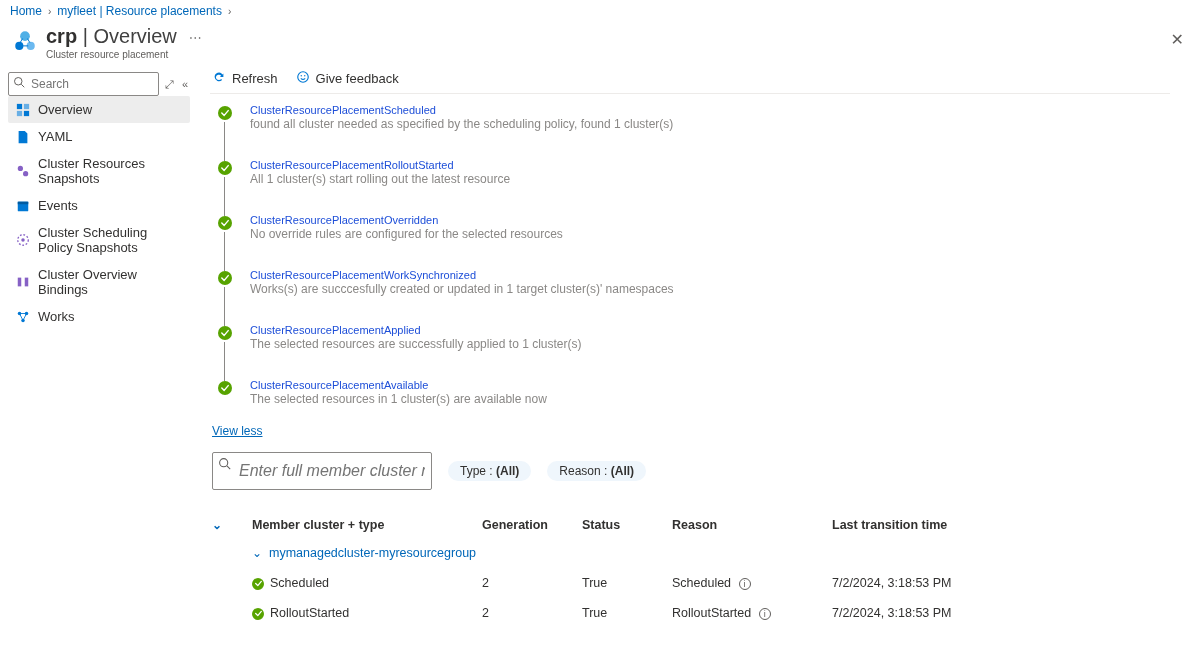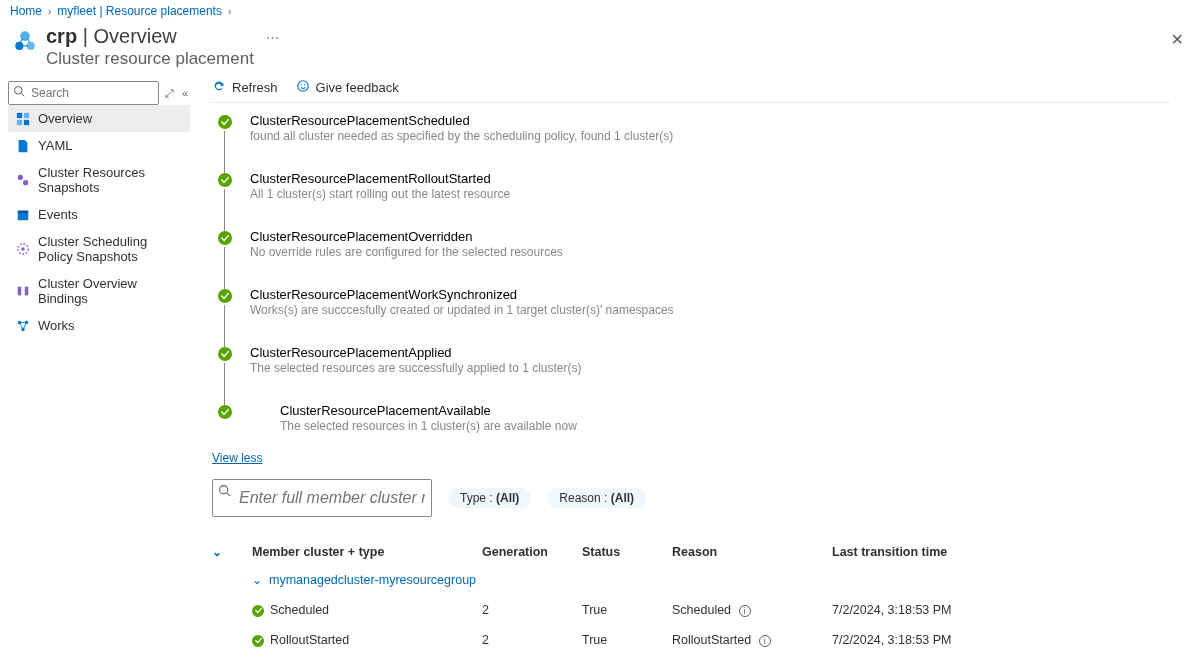--- a/index.html
+++ b/index.html
@@ -37,21 +37,21 @@
     margin-top: 4px;
   }
   .blade-header .titles { display:flex; flex-direction:column; }
   .blade-header h1 {
     font-size: 20px;
     font-weight: 600;
     line-height: 1.2;
   }
   .blade-header h1 .light { font-weight: 400; color:#404040; }
   .blade-header .sub {
-    font-size: 17px;
+    font-size: 10px;
     color: #605e5c;
     margin-top: 1px;
   }
   .blade-header .ellipsis {
     margin-left: 12px;
     margin-top: 6px;
     color: #605e5c;
     letter-spacing: 1px;
     cursor: pointer;
   }
@@ -123,21 +123,21 @@
   .toolbar-divider { height:1px; background:#edebe9; margin: 0 0 10px -2px; width: 960px; }
 
   
   .timeline { position: relative; padding-left: 6px; margin-top: 10px; }
   .timeline-item {
     display:flex;
     align-items: flex-start;
     position: relative;
     padding-bottom: 28px;
   }
-  .timeline-item:last-child { padding-bottom: 10px; gap: 30px; }
+  .timeline-item:last-child { padding-bottom: 10px; }
   .timeline-item .dot {
     width: 14px; height: 14px;
     border-radius: 50%;
     background: #57a300;
     display:flex; align-items:center; justify-content:center;
     margin-right: 18px;
     margin-top: 2px;
     flex-shrink:0;
     z-index: 2;
     position: relative;
@@ -145,21 +145,21 @@
   .timeline-item .dot svg { width: 8px; height: 8px; display:block; }
   .timeline-item .line {
     position: absolute;
     left: 6px;
     top: 18px;
     bottom: -2px;
     width: 2px;
     border-left: 1px solid #8a8886;
   }
   .timeline-item:last-child .line { display:none; }
-  .timeline-item .tbody .ttitle { font-size: 13px; color:#000000; }
+  .timeline-item .tbody .ttitle { font-size: 11px; color:#1d4ed8; }
   .timeline-item .tbody .tdesc { font-size: 12px; color:#8a8886; margin-top:1px; }
 
   .viewless { color:#0067b8; font-size:12px; margin-top:8px; margin-bottom:14px; display:inline-block; text-decoration: underline; cursor:pointer; }
 
   
   .filter-row { display:flex; align-items:center; gap:16px; margin-bottom:22px; }
   .cluster-search {
     position: relative;
     width: 220px;
   }

